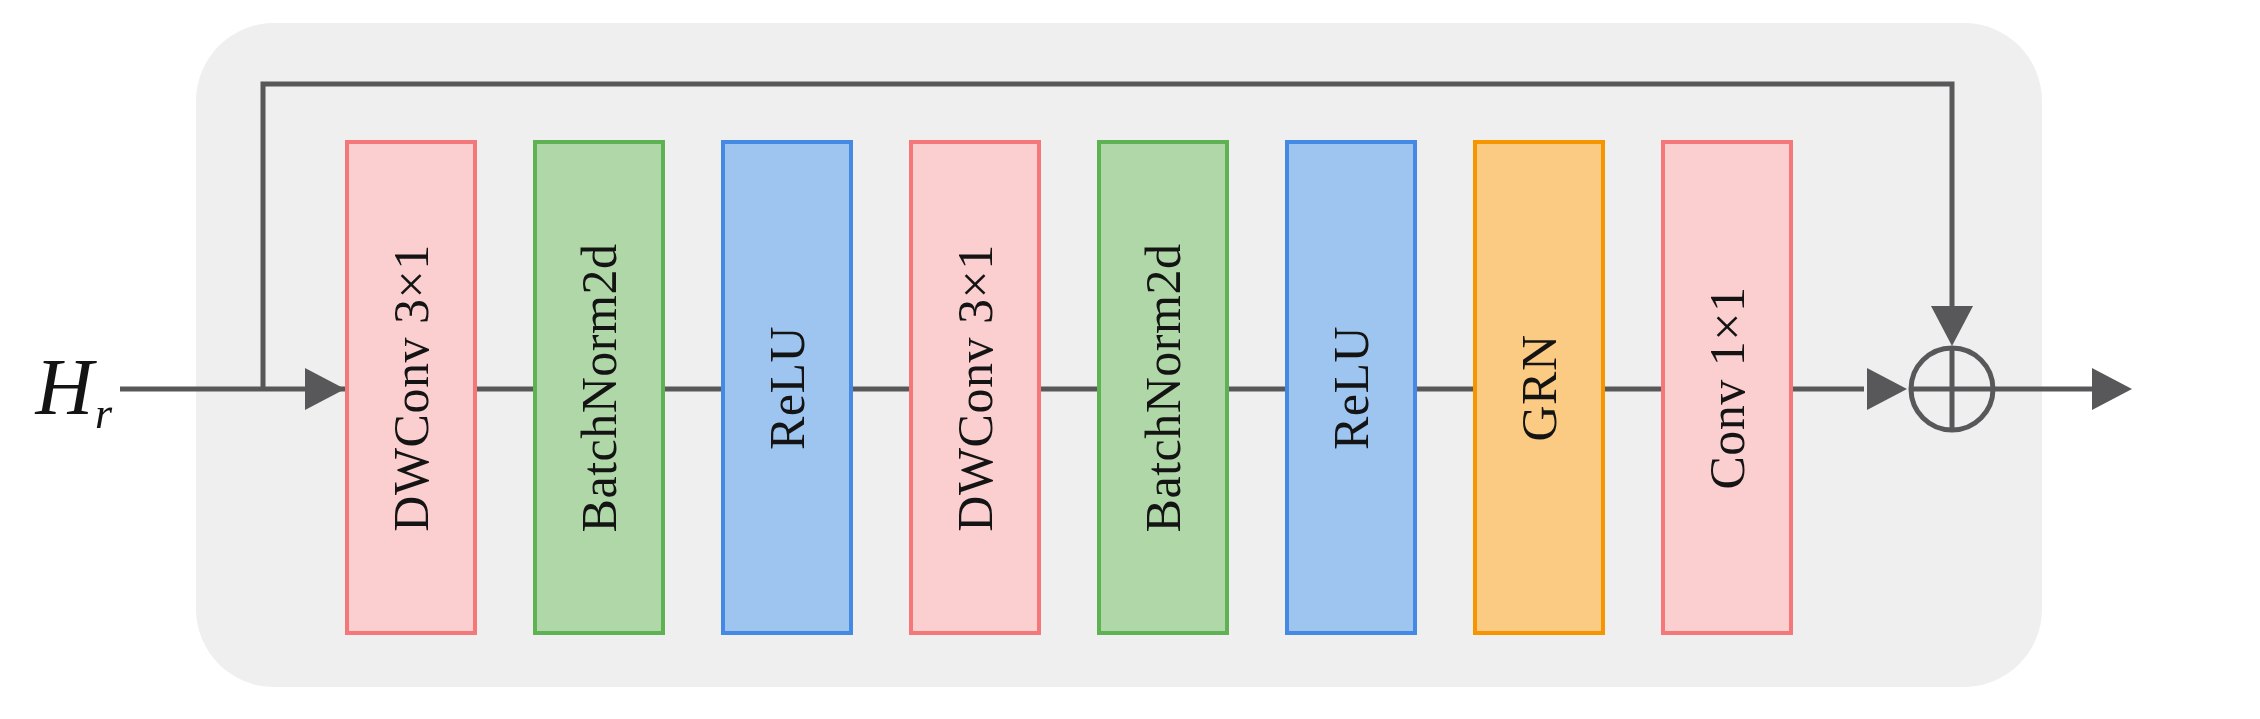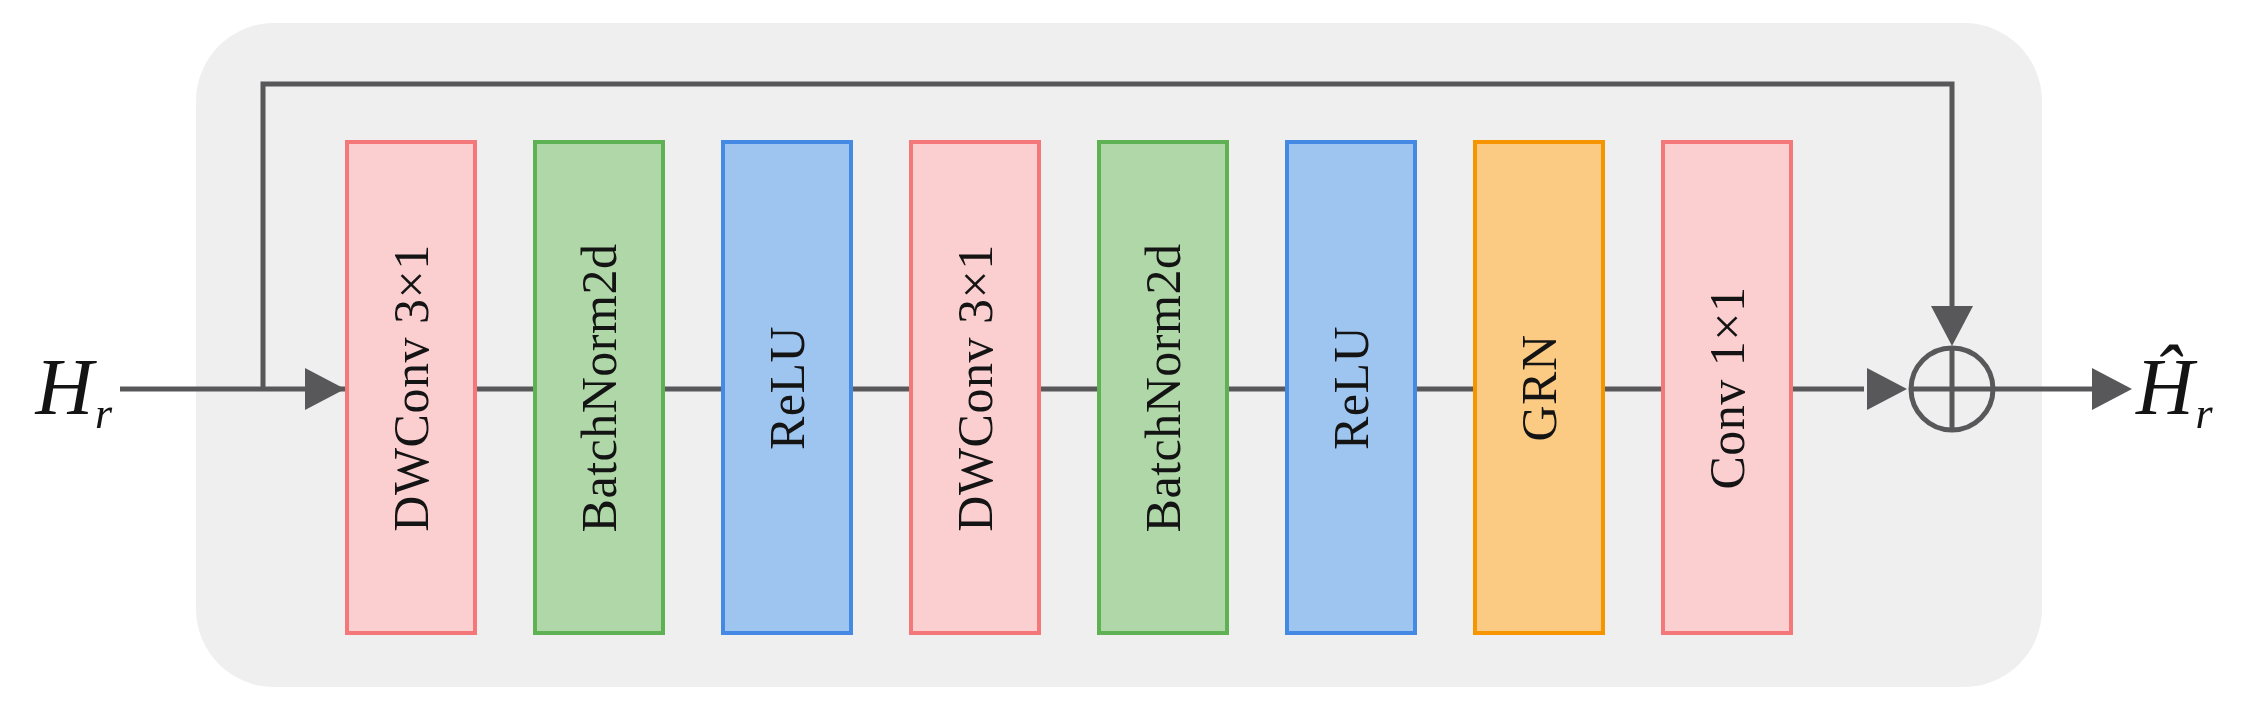--- a/index.html
+++ b/index.html
@@ -112,17 +112,14 @@
   <div class="block" style="left: 1285px; background: rgb(157, 197, 240); border-color: rgb(68, 137, 228);">
     <span class="block-label">ReLU</span>
   </div>
   <div class="block" style="left: 1473px; background: rgb(251, 202, 131); border-color: rgb(247, 149, 0);">
     <span class="block-label">GRN</span>
   </div>
   <div class="block" style="left: 1661px; background: rgb(251, 207, 208); border-color: rgb(244, 119, 122);">
     <span class="block-label">Conv 1×1</span>
   </div>
 
-  <div class="io-label output">
-    <span><span class="base">Ĥ</span><sub>r</sub></span>
-  </div>
 
 </div>
 
 </body></html>

